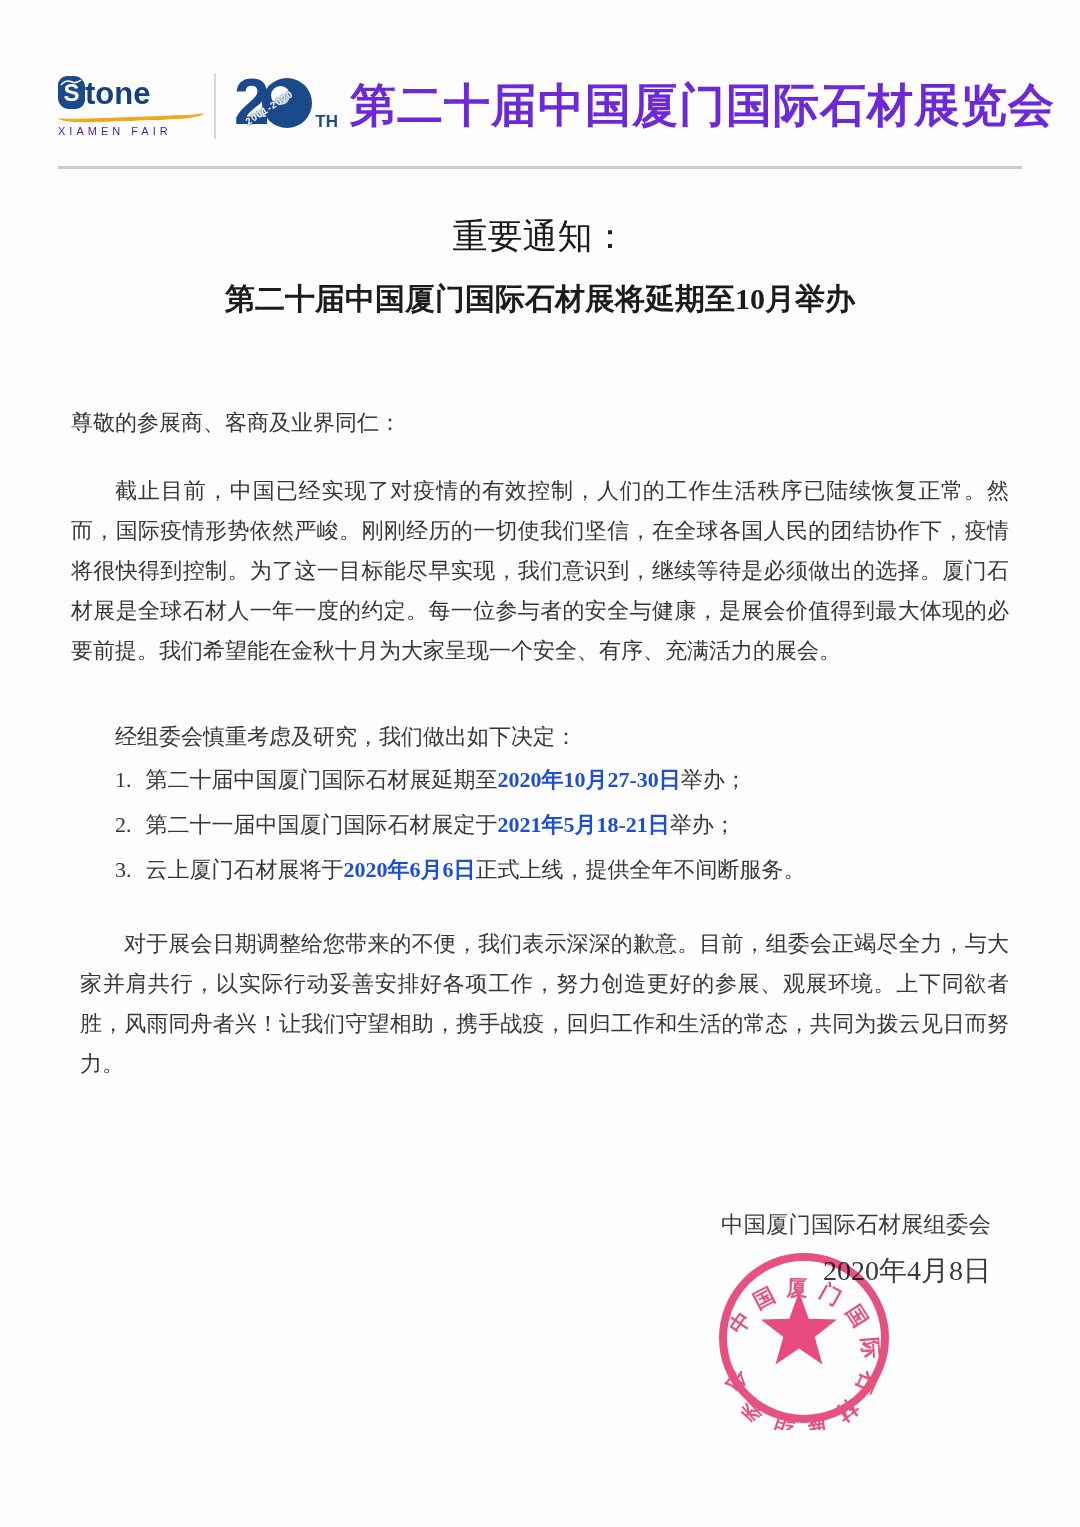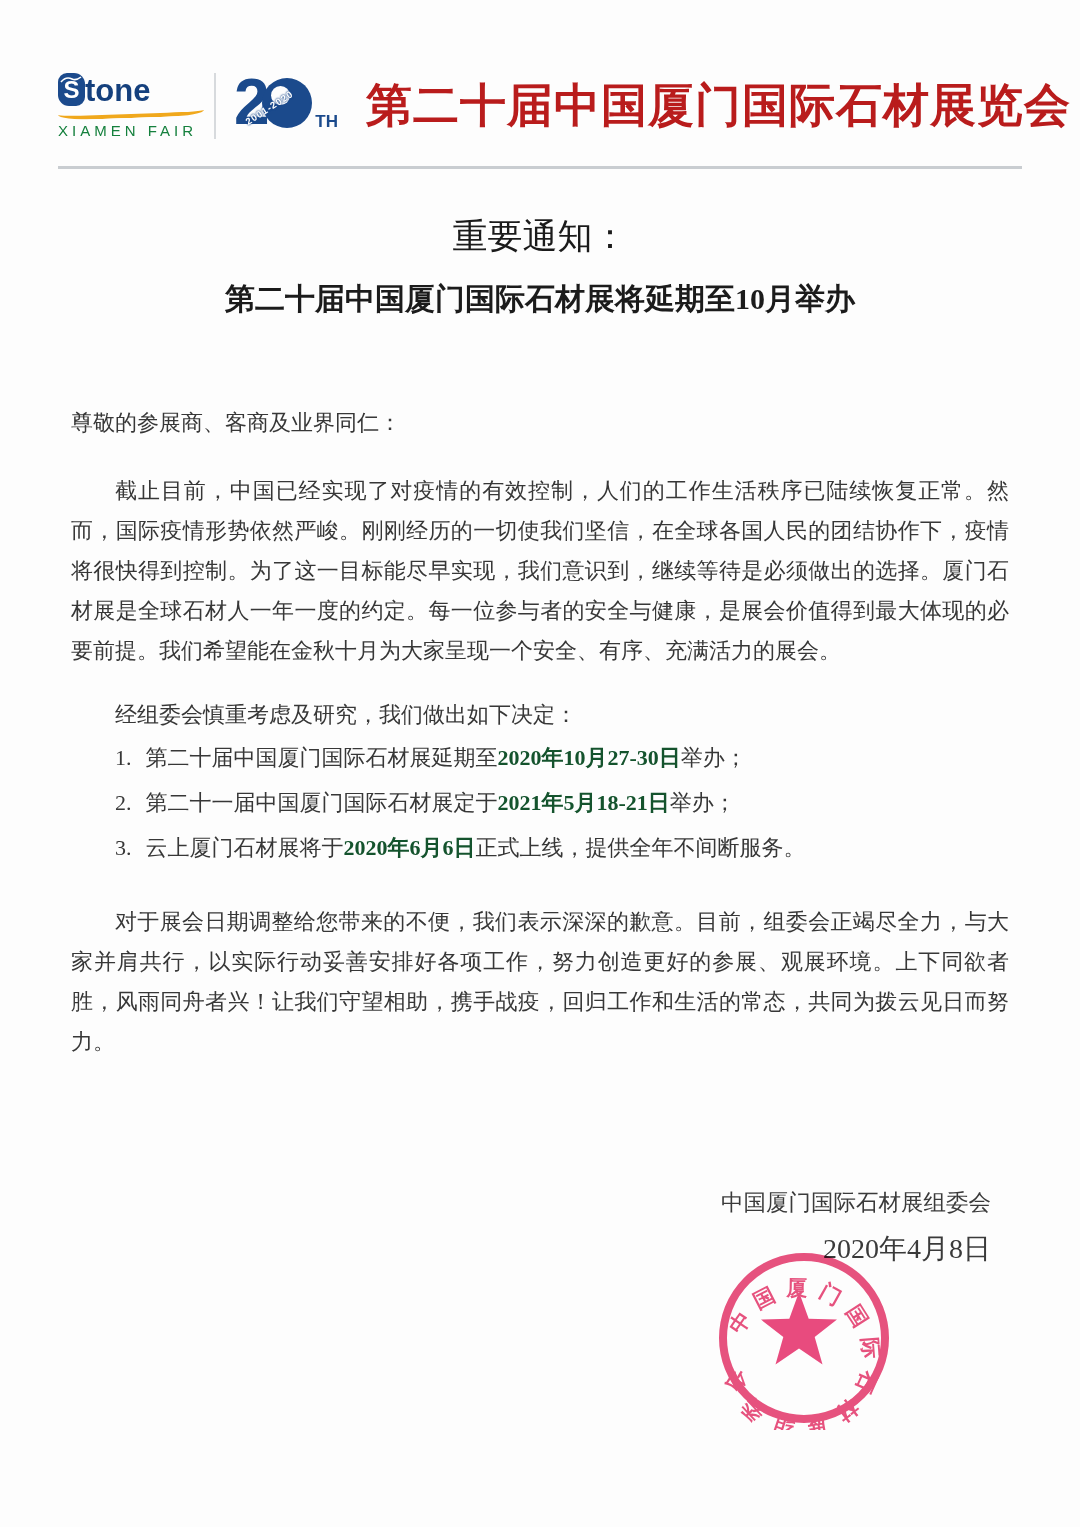--- a/index.html
+++ b/index.html
@@ -11,51 +11,51 @@
   
   .header-row{display:flex;align-items:center;padding:66px 58px 0 58px;}
   .logo{display:flex;flex-direction:column;width:150px;flex:0 0 auto;}
   .logo-word{display:flex;align-items:flex-end;font-family:"Liberation Sans","DejaVu Sans",sans-serif;
     font-weight:900;color:#15407d;font-size:31px;line-height:1;letter-spacing:0;}
   .logo-s{position:relative;display:inline-block;width:27px;height:33px;background:#1b4a8c;
     border-radius:9px 11px 9px 11px;color:#ffffff;font-size:24px;font-weight:900;text-align:center;line-height:33px;}
   .logo-s svg{position:absolute;top:2px;left:2px;}
   .logo-swoosh{height:7px;border-bottom:4px solid #f0a81c;border-radius:50%/100%;
     transform:rotate(-2deg);margin-top:1px;width:146px;}
-  .logo-tagline{font-family:"Liberation Sans","DejaVu Sans",sans-serif;font-size:15px;
-    letter-spacing:4px;color:#15803d;margin-top:4px;white-space:nowrap;}
+  .logo-tagline{font-family:"Liberation Sans","DejaVu Sans",sans-serif;font-size:11px;
+    letter-spacing:4px;color:#4c1d95;margin-top:4px;white-space:nowrap;}
   .vdivider{width:2px;height:66px;background:#d7dadd;margin:0 18px 0 6px;flex:0 0 auto;}
   .anniv{position:relative;display:flex;align-items:flex-start;height:80px;flex:0 0 auto;width:104px;}
   .anniv-two{font-family:"Liberation Sans","DejaVu Sans",sans-serif;font-weight:900;
     font-size:64px;line-height:72px;color:#1b4a8c;letter-spacing:-4px;}
   .anniv-zero{position:relative;width:50px;height:50px;border-radius:50%;background:#1b4a8c;
     margin-left:-4px;margin-top:12px;}
   .anniv-zero::after{content:"";position:absolute;width:19px;height:19px;background:#fdfdfd;
     border-radius:50%;top:8px;left:9px;}
   .anniv-years{position:absolute;left:8px;top:36px;transform:rotate(-33deg);
     font-family:"Liberation Sans","DejaVu Sans",sans-serif;font-weight:bold;font-size:9.5px;
     color:#ffffff;text-shadow:0 0 2px #1b4a8c,0 0 2px #1b4a8c;letter-spacing:1px;z-index:2;}
   .anniv-th{position:absolute;right:0;bottom:14px;font-family:"Liberation Sans","DejaVu Sans",sans-serif;
     font-weight:900;font-size:17px;color:#1b4a8c;}
   .header-title{font-family:"Liberation Sans","DejaVu Sans",sans-serif;font-weight:900;
-    font-size:46px;color:#b91c1c;letter-spacing:1px;white-space:nowrap;margin-left:28px;}
+    font-size:46px;color:#6d28d9;letter-spacing:1px;white-space:nowrap;margin-left:12px;}
   .hdivider{margin:20px 58px 0 58px;height:3px;background:#c9cdd1;}
   
   .notice-title{margin:44px 0 0 0;text-align:center;font-size:35px;font-weight:normal;color:#1b1b1b;line-height:48px;}
   .notice-subtitle{margin:16px 0 0 0;text-align:center;font-size:30px;font-weight:bold;color:#1b1b1b;line-height:44px;}
   
   .content{padding:0 71px;font-size:22px;}
   .salutation{margin-top:82px;line-height:40px;}
   .para{line-height:40px;text-align:justify;text-indent:2em;}
   .para-open{margin-top:28px;}
-  .intro{margin-top:24px;line-height:40px;text-indent:2em;}
+  .intro{margin-top:46px;line-height:40px;text-indent:2em;}
   .item{line-height:45px;text-indent:2em;}
   .item-num{margin-right:14px;}
-  .date-blue{color:#14532d;font-weight:bold;}
-  .para-close{margin-top:32px;}
+  .date-blue{color:#1d4ed8;font-weight:bold;}
+  .para-close{margin-top:32px;margin-left:9px;}
   
   .signature-block{margin-top:118px;text-align:right;padding-right:18px;color:#3a3a3a;}
   .sig-line{line-height:46px;font-size:22.5px;}
   .sig-date{line-height:46px;font-size:28px;}
   
   .stamp{position:absolute;left:712px;top:1246px;width:184px;height:184px;
     mix-blend-mode:multiply;opacity:.88;pointer-events:none;}
   .stamp svg text{font-family:"Liberation Serif","DejaVu Serif",serif;}
 </style>
 </head>

